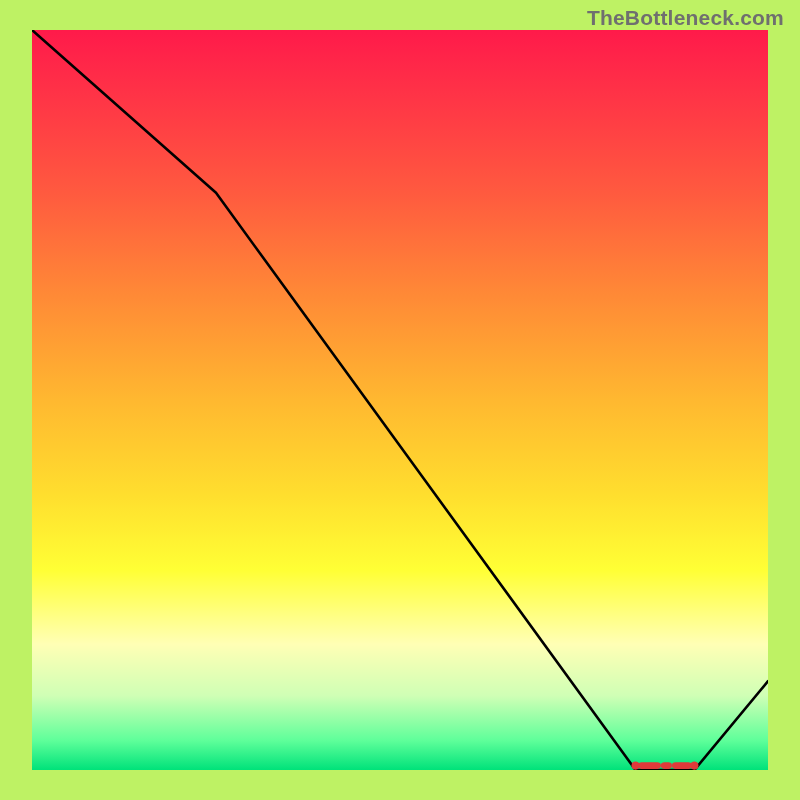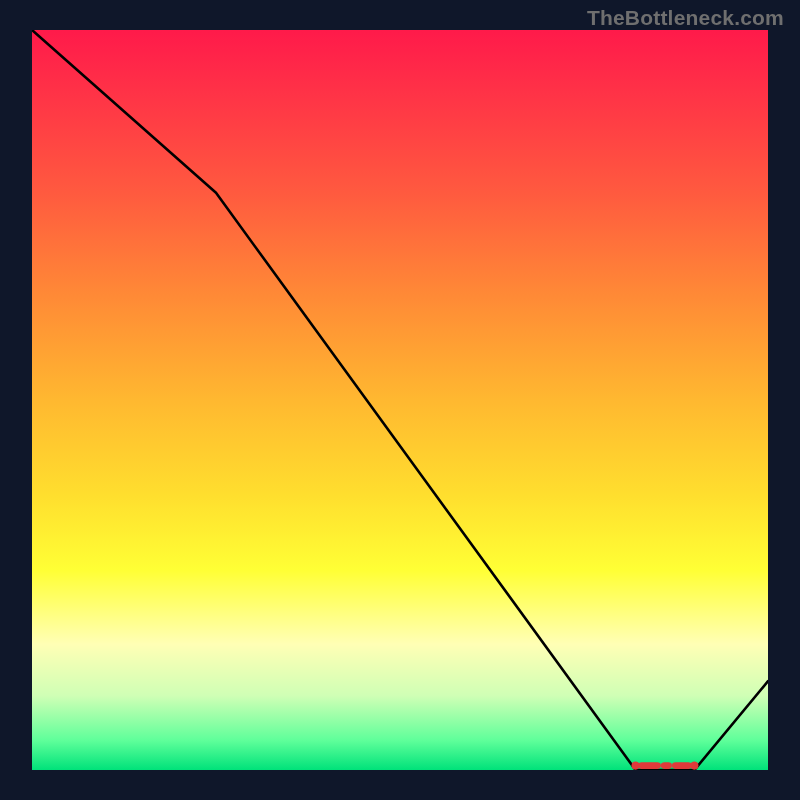--- a/index.html
+++ b/index.html
@@ -8,21 +8,21 @@
     width: 800px;
     height: 800px;
     background: #000;
     overflow: hidden;
     font-family: Arial, Helvetica, sans-serif;
   }
   .frame {
     position: relative;
     width: 800px;
     height: 800px;
-    background: #0f172a;
+    background: #bef264;
   }
   .watermark {
     position: absolute;
     top: 6px;
     right: 16px;
     color: #6f6f6f;
     font-size: 21px;
     font-weight: 600;
     letter-spacing: 0.2px;
     user-select: none;

